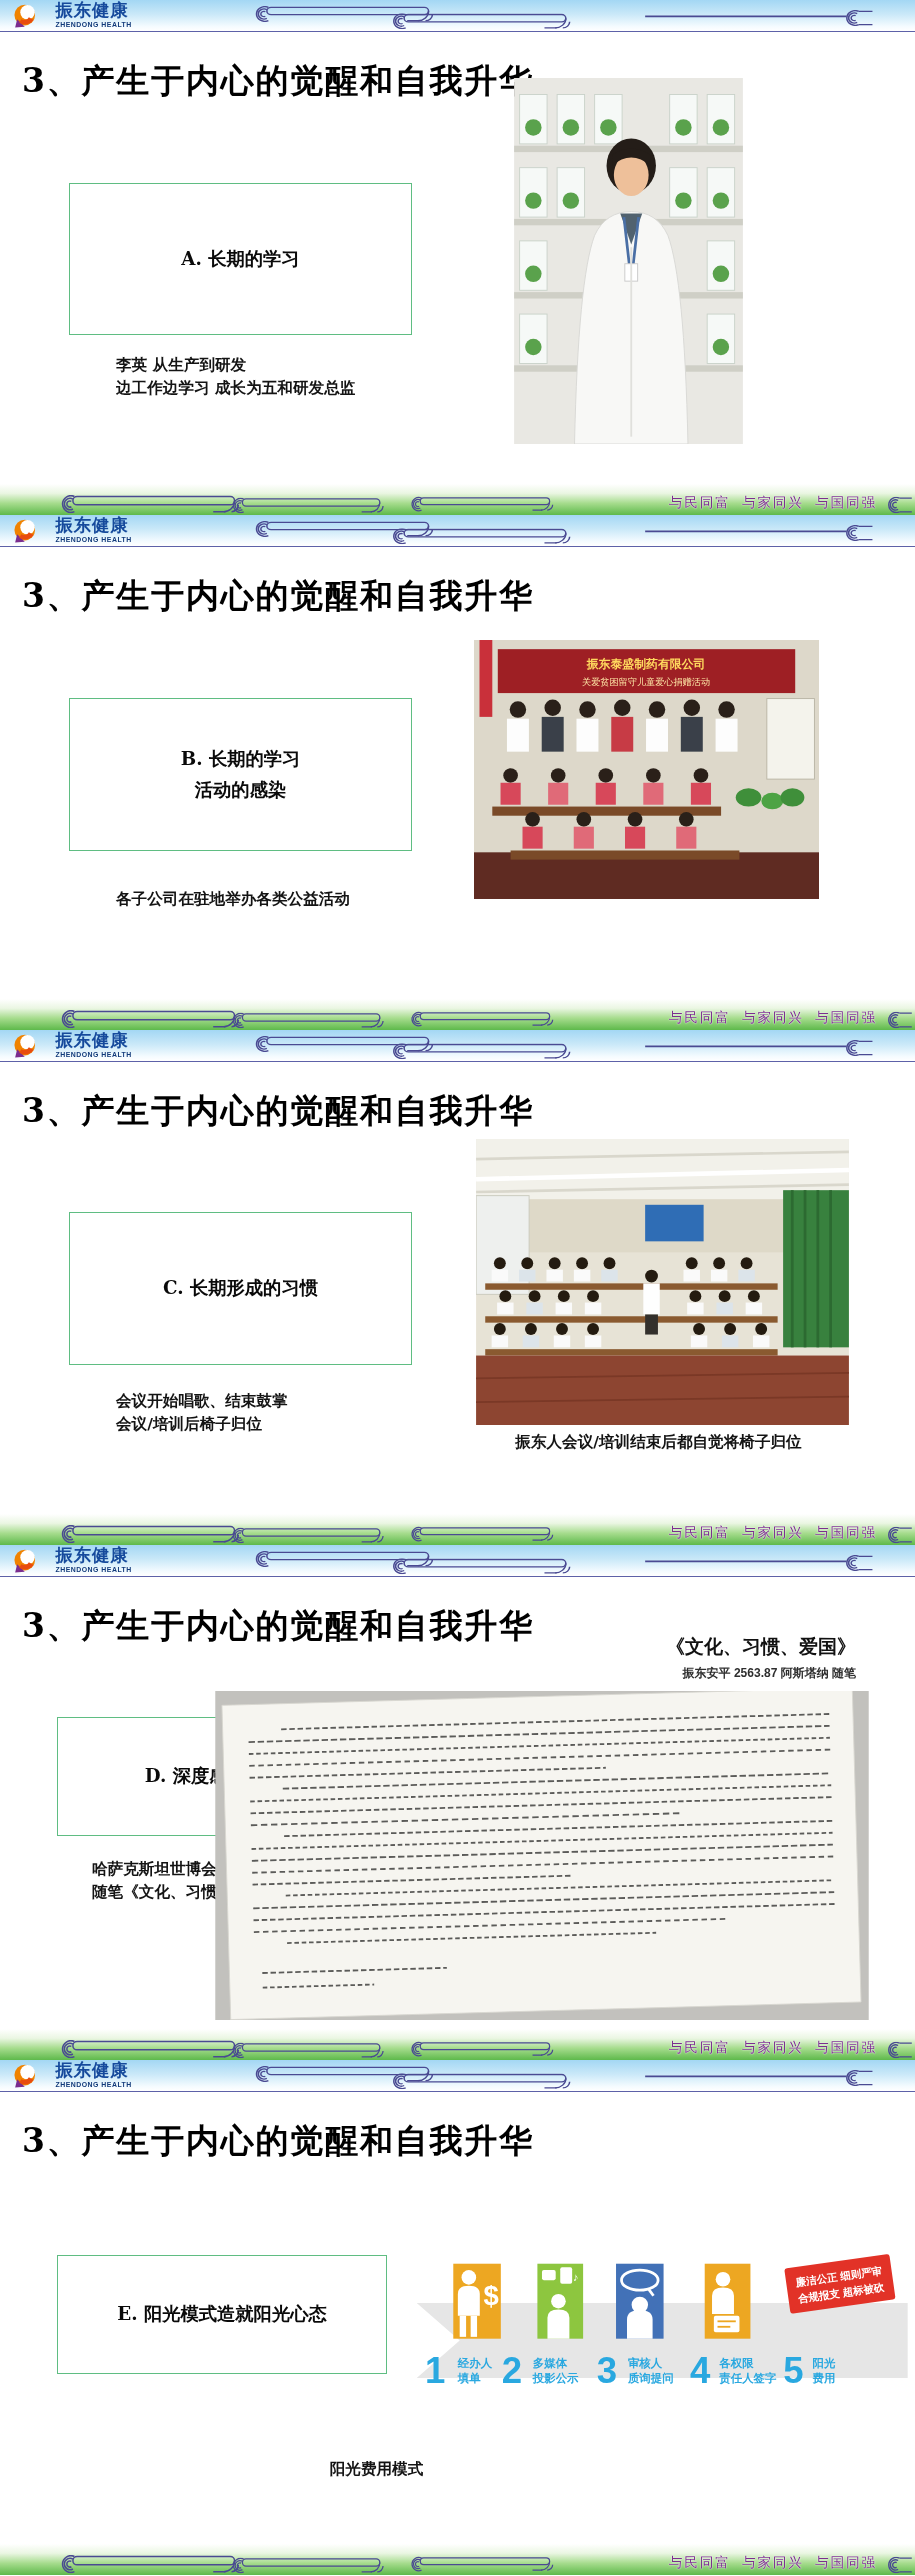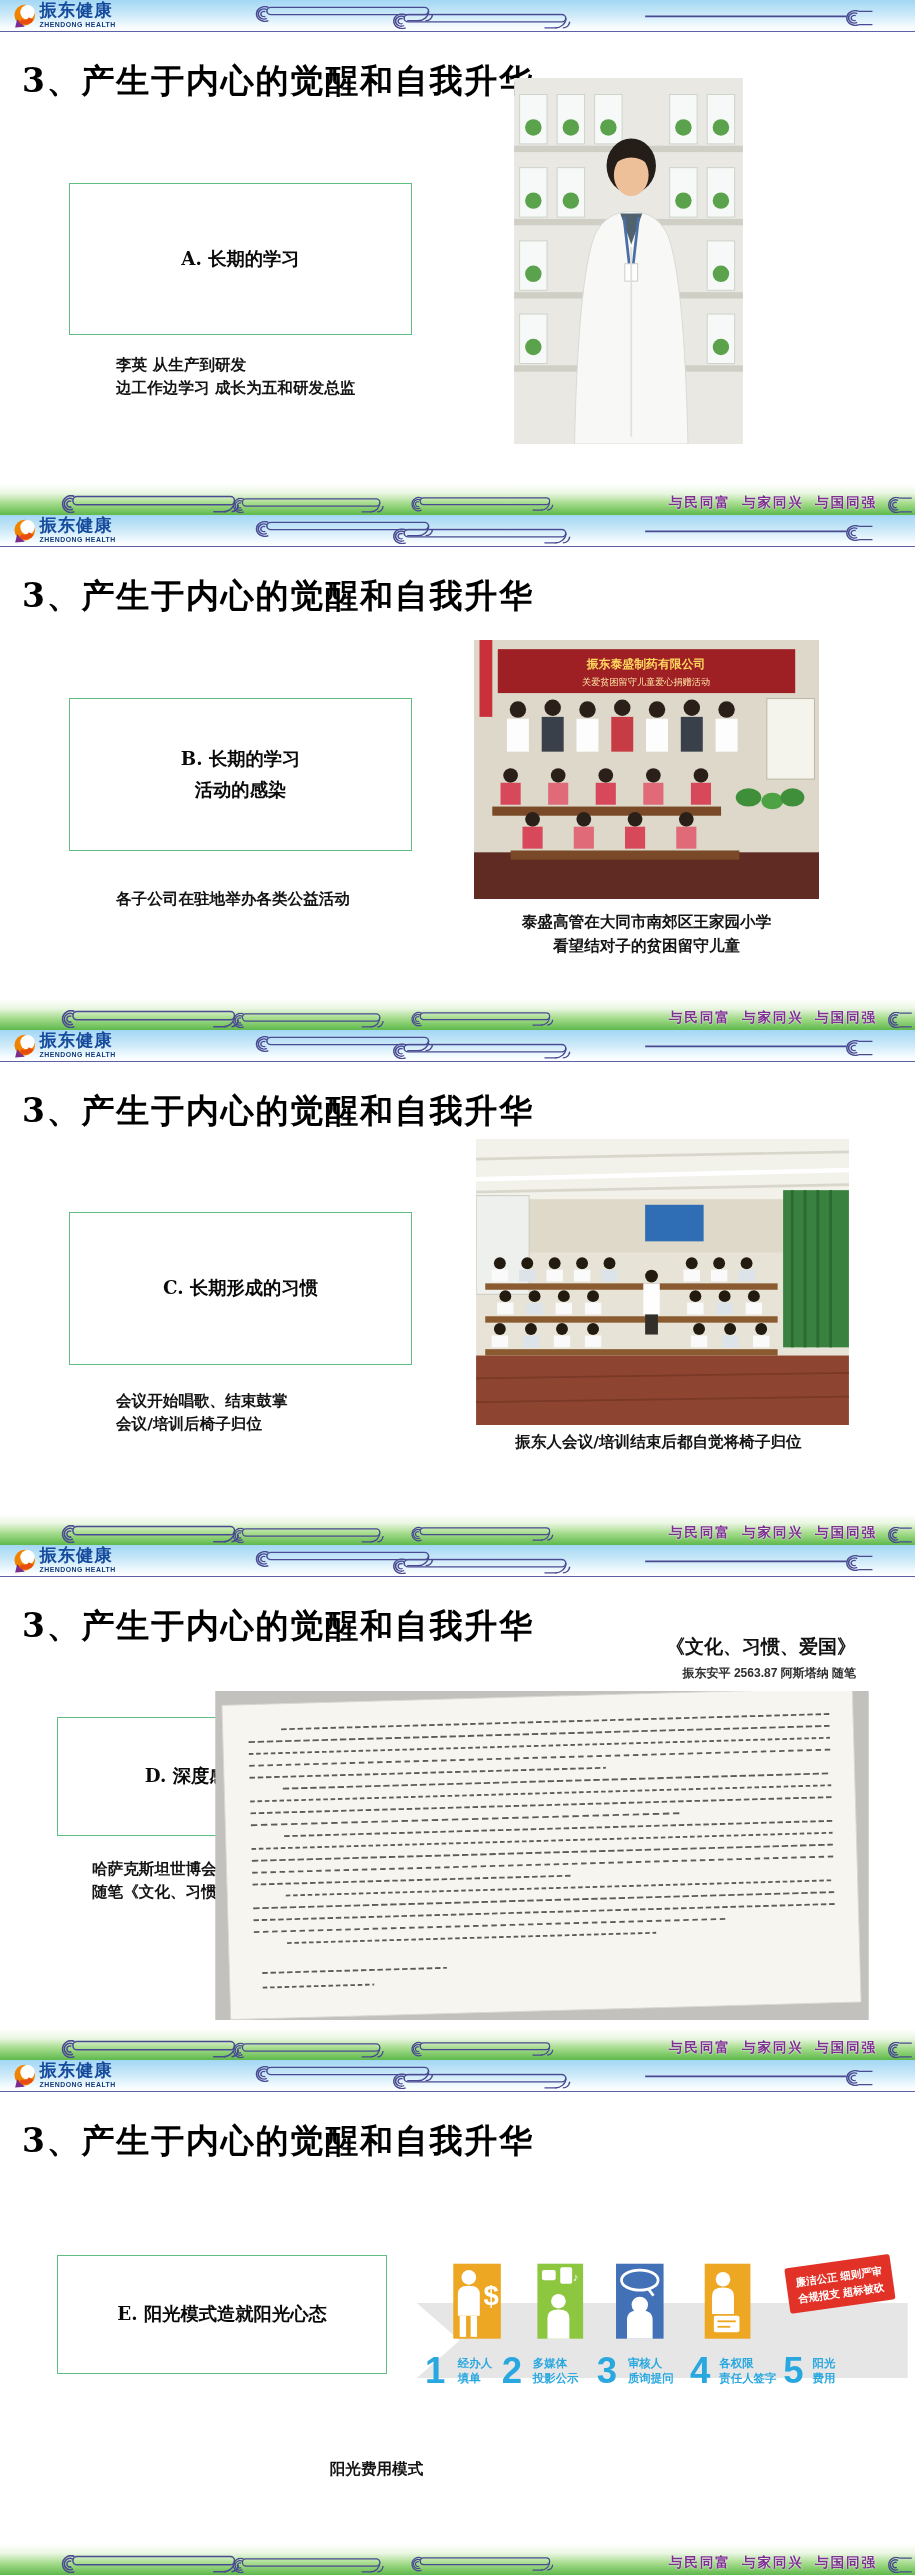--- a/index.html
+++ b/index.html
@@ -4,31 +4,31 @@
 <style>
   html,body{margin:0;padding:0;background:#ffffff;}
   .canvas{position:relative;width:915px;height:2576px;background:#fff;overflow:hidden;
           font-family:"Liberation Sans",sans-serif;}
   .slide{position:relative;width:915px;height:515px;background:#fff;overflow:hidden;}
 
   
   .hdr{position:absolute;top:0;left:0;width:915px;height:31px;
        background:linear-gradient(180deg,#a3d7f4 0%,#c9e8f8 45%,#f4fbff 85%,#ffffff 100%);
        border-bottom:1.8px solid #5d61a8;}
-  .logo{position:absolute;left:11px;top:1.8px;display:flex;align-items:center;gap:1px;}
+  .logo{position:absolute;left:11px;top:1.8px;display:flex;align-items:center;gap:17px;}
   .logo-mark{width:27.5px;height:27.5px;}
   .logo-cn{font-size:17.4px;font-weight:900;color:#164a9c;letter-spacing:0.9px;line-height:1;}
   .logo-en{font-size:6.9px;font-weight:700;color:#123a7a;letter-spacing:0.5px;line-height:1;margin-top:1.8px;}
   .hdr-orn{position:absolute;left:215px;top:5.5px;width:691px;height:24px;}
 
   
   .ftr{position:absolute;bottom:0;left:0;width:915px;height:31px;
        background:linear-gradient(180deg,#ffffff 0%,#eaf6e2 30%,#a6dc8d 62%,#5eb94b 100%);}
   .ftr-orn{position:absolute;left:0;top:0;width:915px;height:31px;}
-  .slogan{position:absolute;right:38px;bottom:2.7px;font-weight:700;font-size:13.7px;color:#7b2f8e;
+  .slogan{position:absolute;right:38px;bottom:2.7px;font-weight:400;font-size:13.7px;color:#7b2f8e;
           letter-spacing:1.8px;white-space:pre;
           text-shadow:0 0 1.8px rgba(255,255,255,.9),0 0 0.9px rgba(255,255,255,.9);}
 
   
   .title{position:absolute;left:22px;top:37px;font:900 33px "DejaVu Serif","Liberation Serif",serif;
          color:#000;letter-spacing:1.8px;white-space:nowrap;}
   .gbox{position:absolute;border:1.8px solid #5fbd82;background:#fff;display:flex;flex-direction:column;
         align-items:center;justify-content:center;text-align:center;
         font:700 18.3px "DejaVu Serif","Liberation Serif",serif;color:#0a0a0a;line-height:1.65;}
   .cap{position:absolute;font:700 15.6px "DejaVu Serif","Liberation Serif",serif;color:#141414;line-height:1.5;}
@@ -245,24 +245,20 @@
           <rect x="221" y="204" width="22" height="24" fill="#e06a78"></rect>
         <rect x="40" y="230" width="250" height="10" fill="#7a4a28"></rect>
       </g>
       <g>
         <ellipse cx="300" cy="172" rx="14" ry="10" fill="#3f8f3a"></ellipse>
         <ellipse cx="326" cy="176" rx="12" ry="9" fill="#4da344"></ellipse>
         <ellipse cx="348" cy="172" rx="13" ry="10" fill="#3f8f3a"></ellipse>
       </g>
     </svg>
 
-    <div class="pcap" style="left:474px;top:395px;width:345px">
-      <div>泰盛高管在大同市南郊区王家园小学</div>
-      <div>看望结对子的贫困留守儿童</div>
-    </div>
 
     <div class="ftr">
       <svg class="ftr-orn" viewBox="0 0 1000 34" preserveAspectRatio="none">
         <use href="#scroll" x="8" y="12" width="320" height="20"></use>
         <use href="#scroll" x="210" y="15" width="260" height="17"></use>
         <use href="#scroll" x="430" y="12" width="200" height="20"></use>
         <use href="#curl3" x="948" y="14" width="55" height="18"></use>
       </svg>
       <div class="slogan">与民同富  与家同兴  与国同强</div>
     </div>

